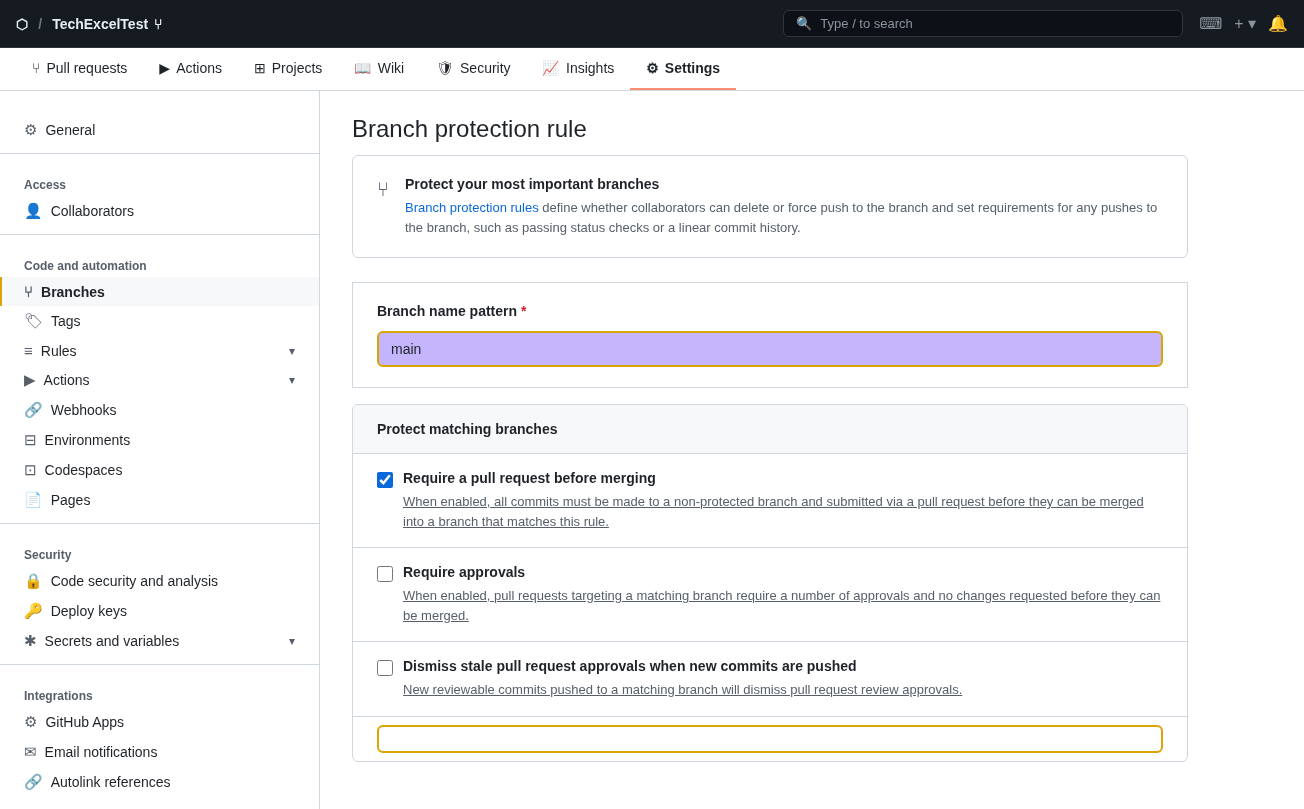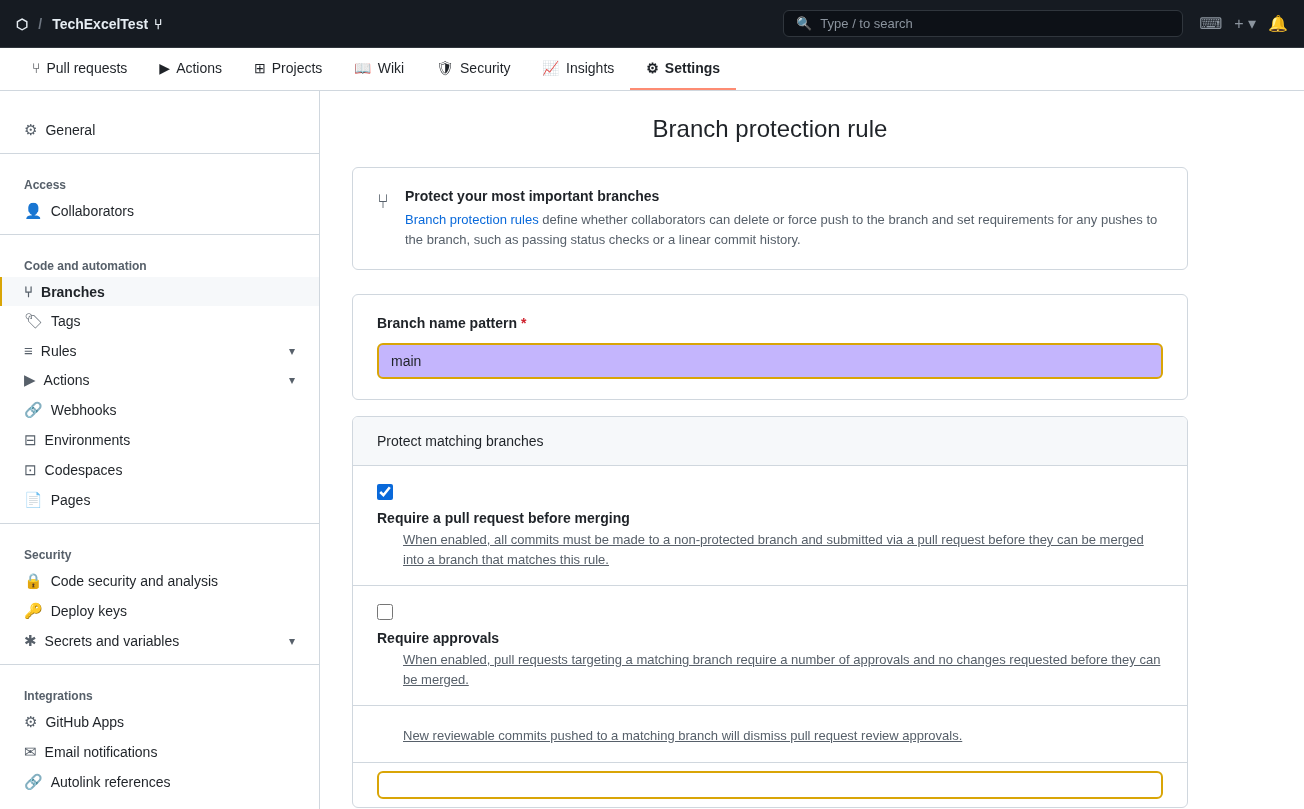--- a/index.html
+++ b/index.html
@@ -54,50 +54,50 @@
       padding: 16px 24px 4px; font-size: 12px; font-weight: 600; color: #57606a;
       text-transform: none;
     }
     .sidebar-divider { height: 1px; background: #d0d7de; margin: 8px 0; }
     .sidebar-item-row { display: flex; align-items: center; justify-content: space-between; width: 100%; }
     .sidebar-chevron { color: #57606a; font-size: 12px; }
     .sidebar-icon { font-size: 15px; color: #57606a; }
 
     
     .main { flex: 1; padding: 24px 32px; max-width: 900px; }
-    .page-title { font-size: 24px; font-weight: 400; color: #1f2328; margin-bottom: 24px; text-align: center; }
+    .page-title { font-size: 24px; font-weight: 400; color: #1f2328; margin-bottom: 12px; }
 
     
     .info-box {
       border: 1px solid #d0d7de; border-radius: 6px; padding: 20px 24px;
       margin-bottom: 24px; display: flex; gap: 16px; align-items: flex-start;
     }
     .info-box-icon { font-size: 20px; color: #57606a; flex-shrink: 0; margin-top: 2px; }
     .info-box-content h3 { font-size: 14px; font-weight: 600; margin-bottom: 6px; }
     .info-box-content p { font-size: 13px; color: #57606a; line-height: 1.5; }
     .info-box-content a { color: #0969da; text-decoration: none; }
 
     
-    .branch-pattern-section { border: 1px solid #d0d7de; border-radius: 6px; padding: 20px 24px; margin-bottom: 16px; }
+    .branch-pattern-section { border: 1px solid #d0d7de; border-radius: 0; padding: 20px 24px; margin-bottom: 16px; }
     .field-label { font-size: 14px; font-weight: 600; margin-bottom: 12px; }
     .required-star { color: #cf222e; }
     .branch-input {
       width: 100%; padding: 8px 12px; border: 2px solid #d9a506; border-radius: 6px;
       font-size: 14px; color: #1f2328; outline: none; background: #c4b5fd;
     }
 
     
     .protect-section { border: 1px solid #d0d7de; border-radius: 6px; overflow: hidden; }
-    .protect-header { padding: 16px 24px; font-size: 14px; font-weight: 400; background: #f6f8fa; border-bottom: 1px solid #d0d7de; }
+    .protect-header { padding: 16px 24px; font-size: 14px; font-weight: 700; background: #f6f8fa; border-bottom: 1px solid #d0d7de; }
     .protect-body { padding: 0; }
 
     
     .check-item { padding: 16px 24px; border-bottom: 1px solid #d0d7de; }
     .check-item:last-child { border-bottom: none; }
-    .check-row { display: flex; align-items: flex-start; gap: 10px; flex-direction: column; }
+    .check-row { display: flex; align-items: flex-start; gap: 10px; }
     .check-row input[type="checkbox"] { margin-top: 2px; flex-shrink: 0; width: 16px; height: 16px; cursor: pointer; }
     .check-label { font-size: 14px; font-weight: 600; color: #1f2328; cursor: pointer; }
     .check-desc { font-size: 13px; color: #57606a; margin-top: 4px; margin-left: 26px; line-height: 1.5; text-decoration: underline; }
 
     
     .checkbox-blue {
       accent-color: #0969da;
     }
   </style>
 </head>
@@ -295,20 +295,24 @@
 
         <div class="check-item">
           <div class="check-row">
             <input type="checkbox" id="cb-require-approvals" style="accent-color: rgb(9, 105, 218);">
             <label for="cb-require-approvals" class="check-label">Require approvals</label>
           </div>
           <div class="check-desc">When enabled, pull requests targeting a matching branch require a number of approvals and no changes requested before they can be merged.</div>
         </div>
 
         <div class="check-item">
+          <div class="check-row">
+            <input type="checkbox" id="cb-dismiss-stale" style="">
+            <label for="cb-dismiss-stale" class="check-label">Dismiss stale pull request approvals when new commits are pushed</label>
+          </div>
           <div class="check-desc">New reviewable commits pushed to a matching branch will dismiss pull request review approvals.</div>
         </div>
 
         <div class="check-item" style="border: none; padding: 8px 24px;">
           <div style="border: 2px solid #d9a506; border-radius: 6px; padding: 12px 16px;">
           </div>
         </div>
 
       </div>
     </div>

